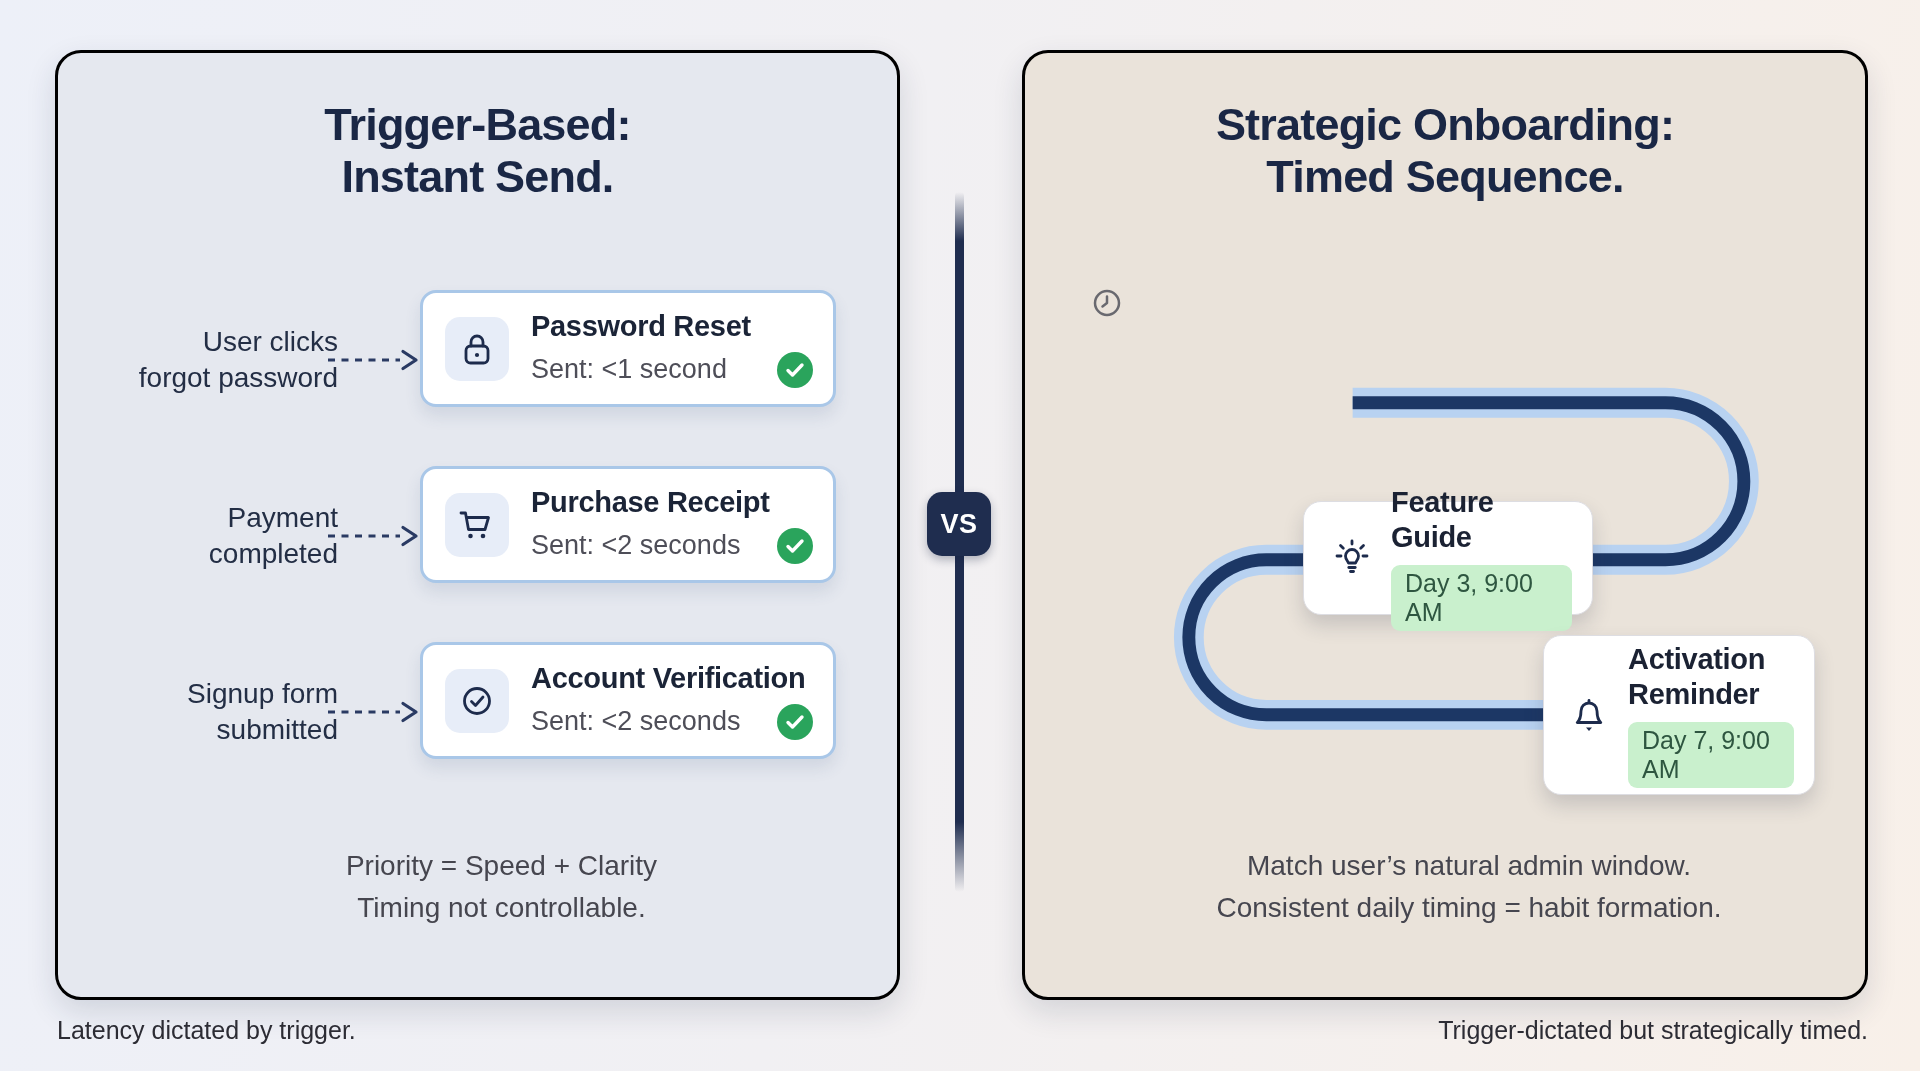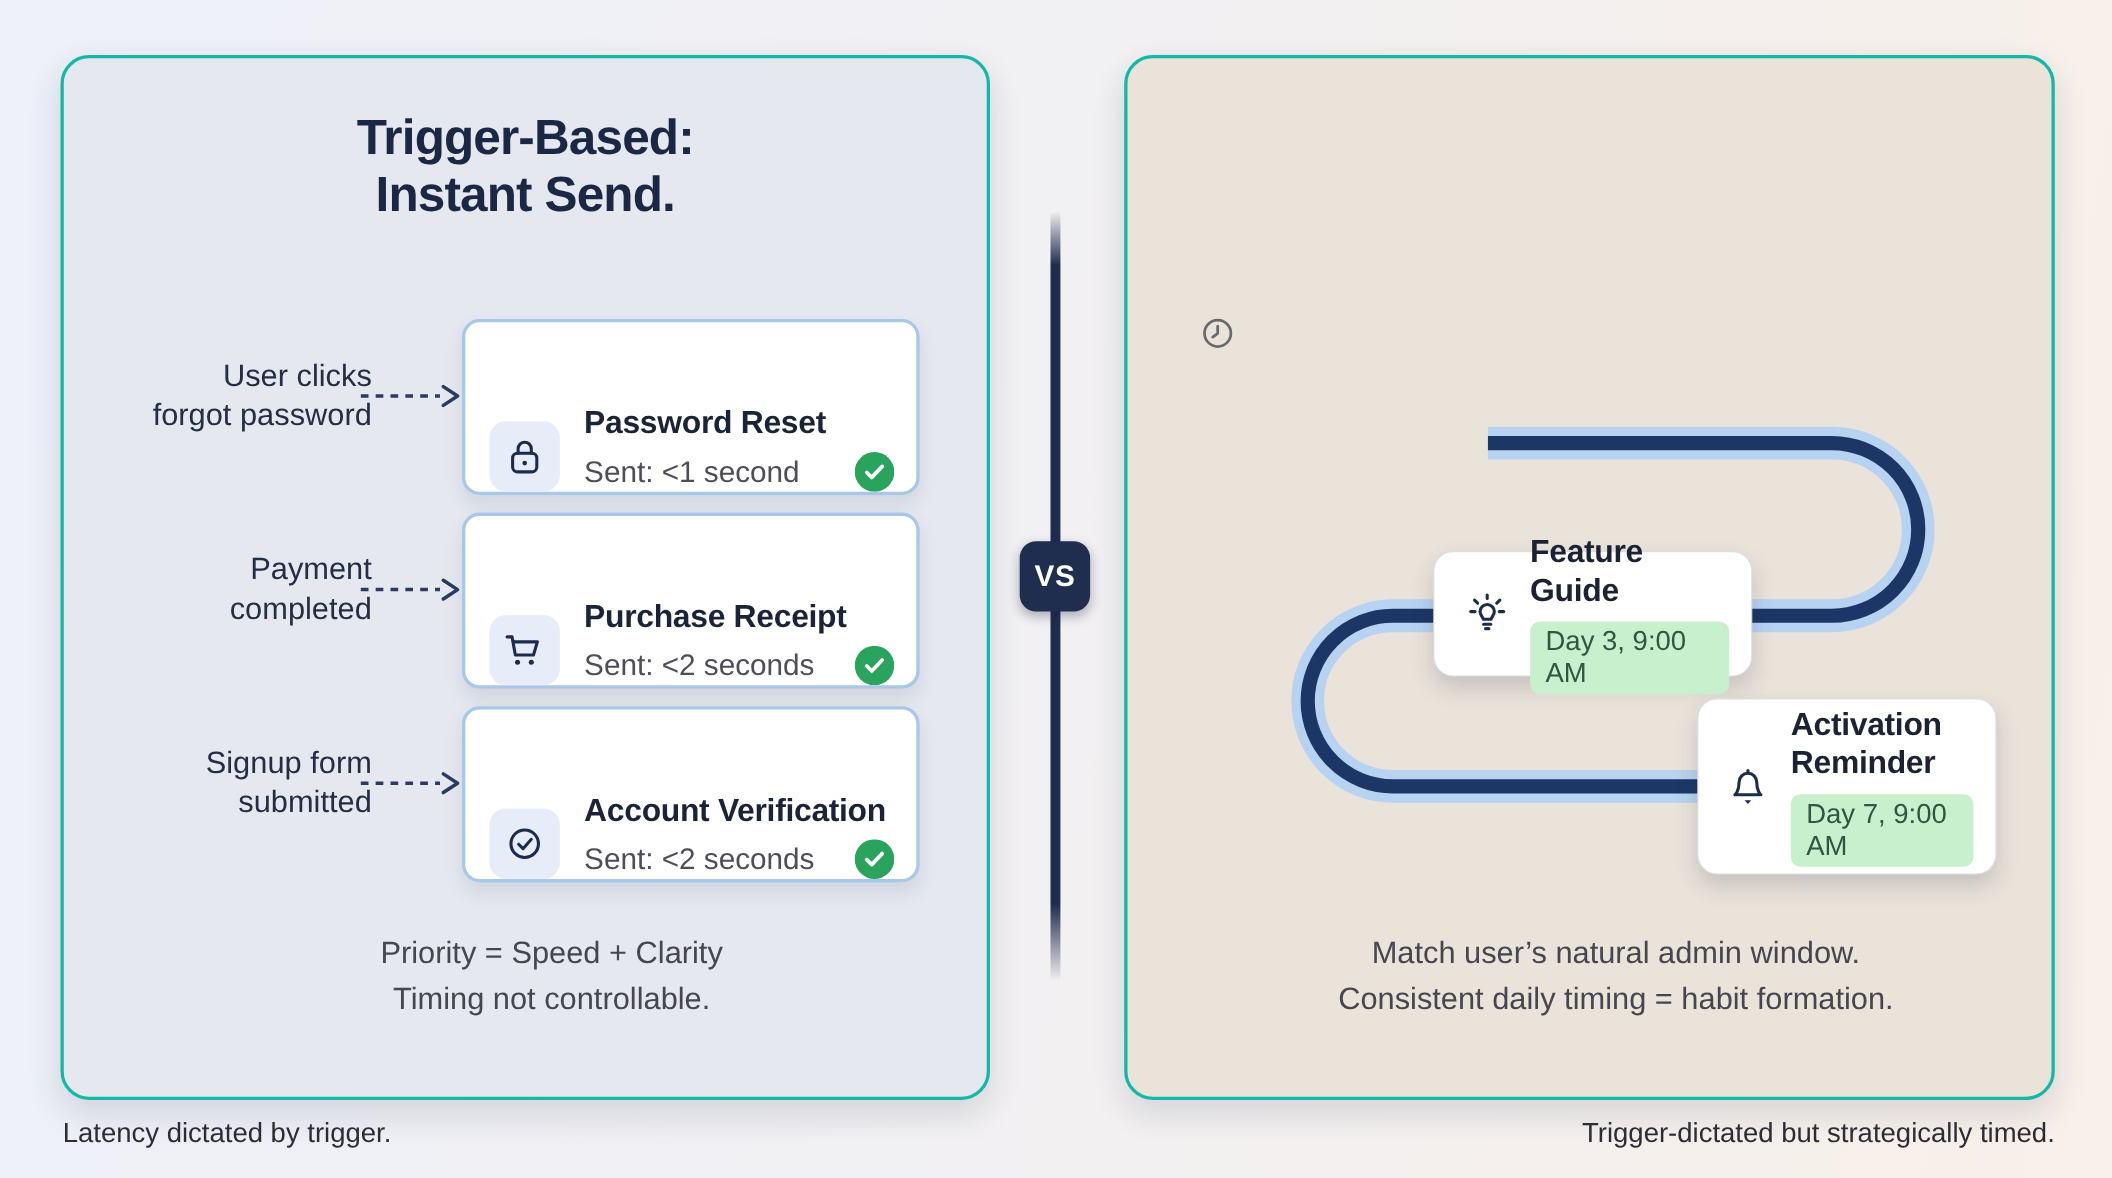--- a/index.html
+++ b/index.html
@@ -7,21 +7,21 @@
   body {
     font-family:"Liberation Sans", sans-serif;
     background:linear-gradient(100deg,#edf0f8 0%,#f1f0f3 45%,#f8f0e9 100%);
     overflow:hidden;
   }
   .canvas { position:relative; width:1920px; height:1071px; }
 
   
   .panel {
     position:absolute; top:50px; width:845px; height:950px;
-    border:3px solid #14b8a6; border-radius:26px;
+    border:3px solid #000000; border-radius:26px;
     box-shadow:0 12px 30px rgba(30,40,70,.14);
   }
   .panel.left  { left:55px;  background:#e5e8ef; }
   .panel.right { left:1022px; background:#eae3da; width:846px; }
 
   .panel h1 {
     margin-top:46px; text-align:center;
     font-size:45px; line-height:1.16; font-weight:700;
     letter-spacing:-.8px; color:#1a2745; white-space:pre-line;
   }
@@ -31,24 +31,24 @@
   .row.r1 { top:237px; } .row.r2 { top:413px; } .row.r3 { top:589px; }
 
   .trigger {
     position:absolute; left:30px; top:50%; transform:translateY(-50%);
     width:250px; text-align:right;
     font-size:28px; line-height:1.3; color:#232e45; white-space:pre-line;
   }
   .arrow { position:absolute; left:268px; top:50%; transform:translateY(-50%); }
 
   .ecard {
-    position:absolute; left:362px; top:0; width:416px; height:160px;
+    position:absolute; left:362px; top:0; width:416px; height:117px;
     background:#ffffff; border:3px solid #a9c7e8; border-radius:16px;
     box-shadow:0 9px 16px rgba(60,80,120,.12);
-    display:flex; align-items:flex-end; padding:0 20px 0 22px;
+    display:flex; align-items:center; padding:0 20px 0 22px;
   }
   .tile {
     width:64px; height:64px; border-radius:15px; background:#e7edf8;
     display:flex; align-items:center; justify-content:center; flex:0 0 auto;
   }
   .etext { flex:1; margin-left:22px; }
   .etitle { font-size:29px; font-weight:700; color:#1b2437; letter-spacing:-.3px; }
   .esentrow { display:flex; align-items:center; margin-top:9px; }
   .esent { font-size:27px; color:#4e4e58; }
   .gcheck { margin-left:auto; width:36px; height:36px; flex:0 0 auto; }
@@ -198,20 +198,22 @@
     </div>
 
     <div class="footnote">Priority = Speed + Clarity
 Timing not controllable.</div>
   </section>
 
   <div class="divider"></div>
   <div class="vs">VS</div>
 
   <section class="panel right">
+    <h1>Strategic Onboarding:
+Timed Sequence.</h1>
 
     <div class="signup">
       <svg width="32" height="32" viewBox="0 0 32 32" fill="none" stroke="#69696f" stroke-width="2.5" stroke-linecap="round" stroke-linejoin="round">
         <circle cx="16" cy="16" r="12"></circle>
         <path d="M16 9.5V16l-4.5 3.5"></path>
       </svg>
     </div>
 
     <svg class="pathsvg" viewBox="0 0 846 950" preserveAspectRatio="none">
       <path d="M330 352 H645 A79 79 0 0 1 645 510 H243 A78 78 0 0 0 243 666 H560" stroke="#b8d2f1" stroke-width="30" fill="none"></path>

